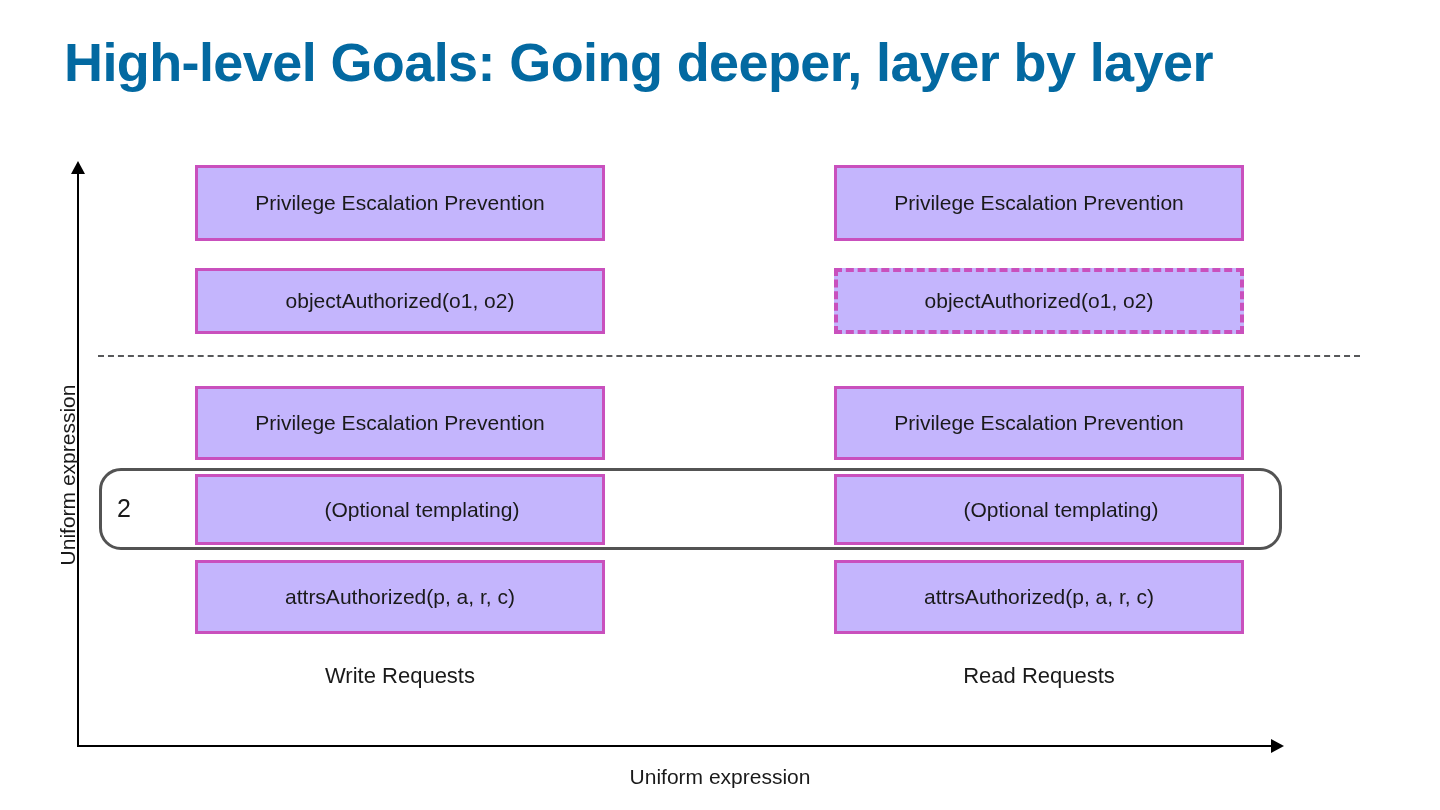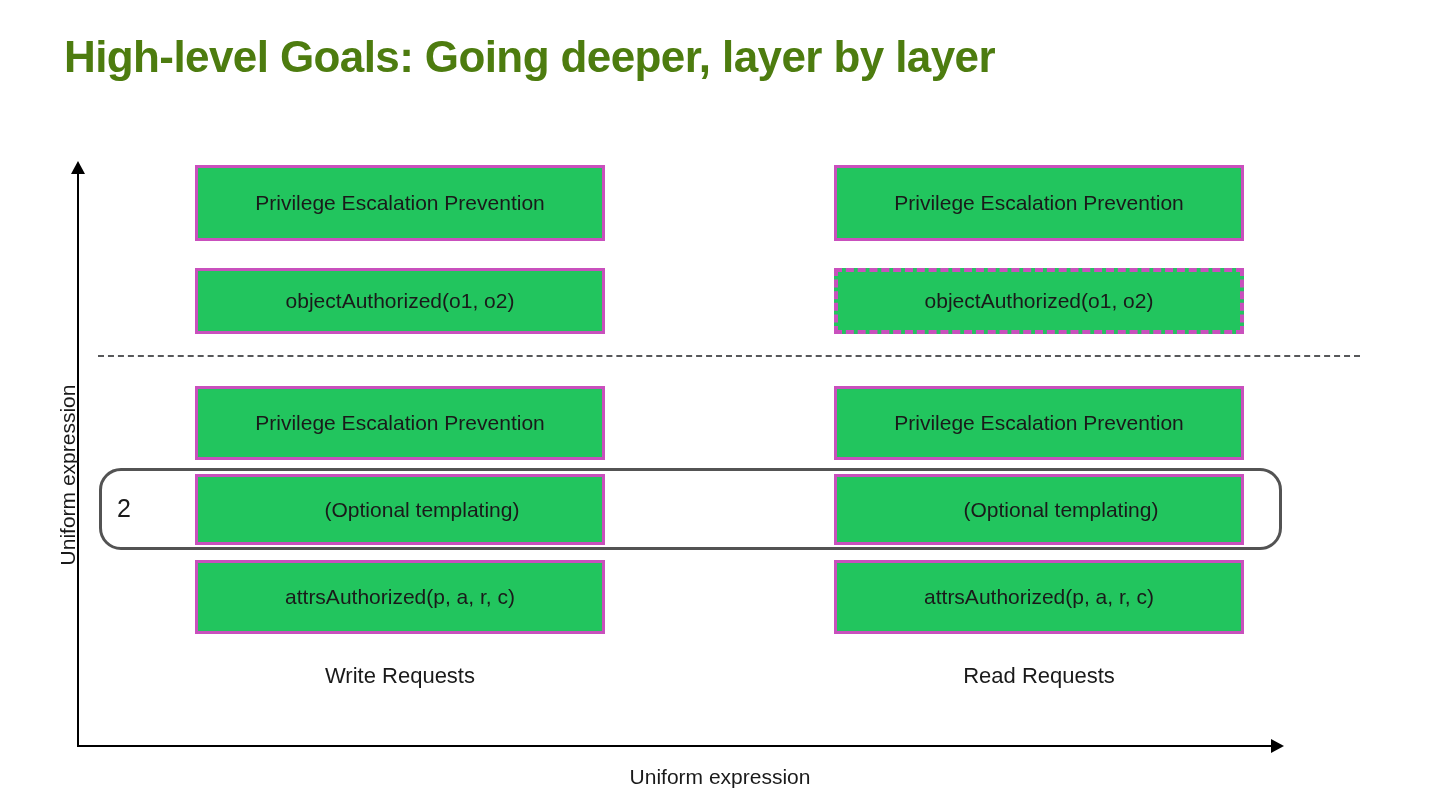--- a/index.html
+++ b/index.html
@@ -18,24 +18,24 @@
     height: 810px;
     background: #ffffff;
     overflow: hidden;
   }
 
   
   #title {
     position: absolute;
     left: 64px;
     top: 33px;
-    font-size: 44px;
+    font-size: 54px;
     font-weight: bold;
     letter-spacing: -0.6px;
-    color: #4d7c0f;
+    color: #0369a1;
     white-space: nowrap;
     line-height: 1.1;
   }
 
   
   .axis-line {
     position: absolute;
     background: #000000;
   }
   #y-axis-line {
@@ -121,21 +121,21 @@
     top: 494px;
     font-size: 25px;
     color: #1a1a1a;
   }
 
   
   .node-box {
     position: absolute;
     box-sizing: border-box;
     border: 3px solid #c950bd;
-    background: #22c55e;
+    background: #c4b5fd;
     display: flex;
     align-items: center;
     justify-content: center;
     font-size: 21px;
     color: #1a1a1a;
     text-align: center;
     white-space: nowrap;
   }
   .node-box.dashed {
     border-style: dashed;

